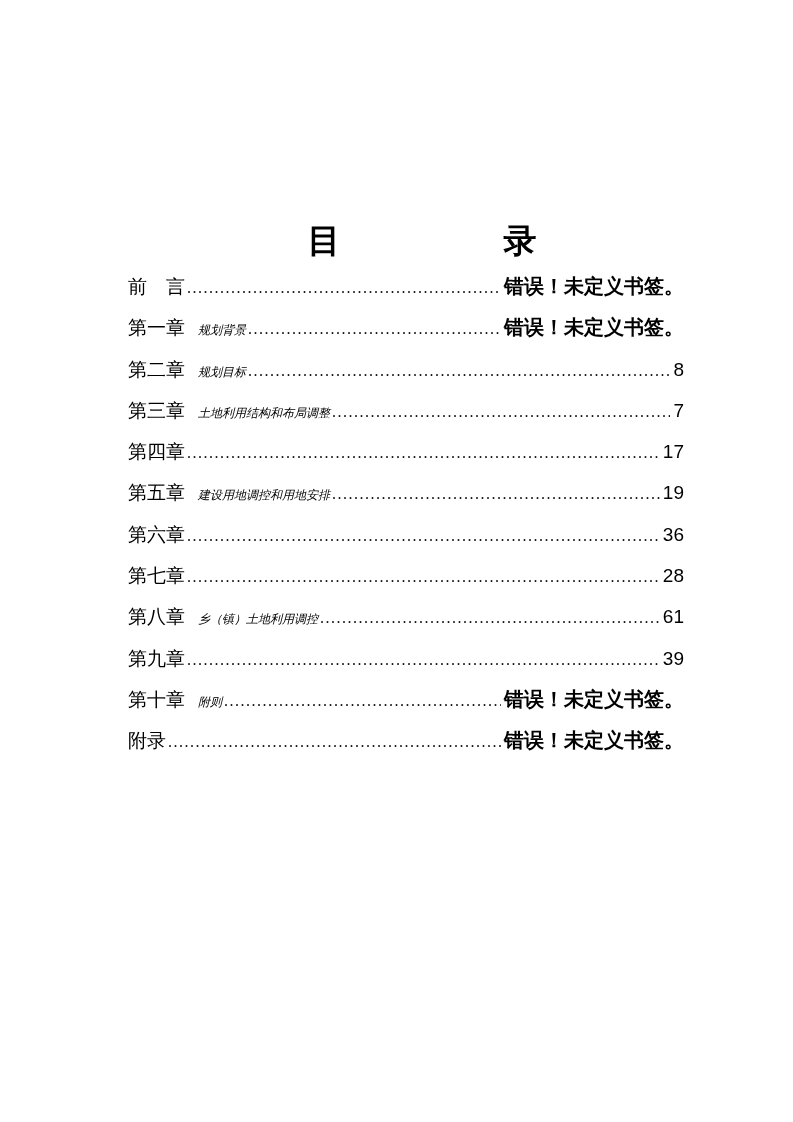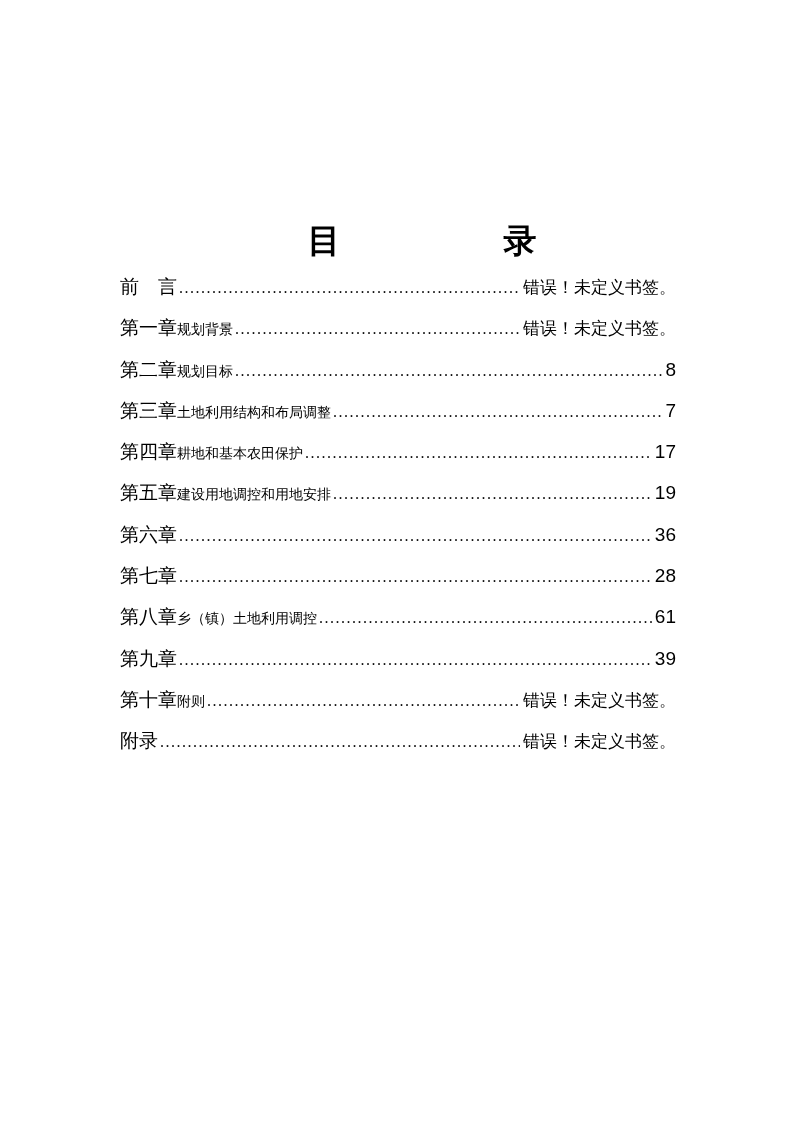--- a/index.html
+++ b/index.html
@@ -35,40 +35,42 @@
     font-family: "Liberation Serif", serif;
     font-weight: 700;
     font-size: 33px;
     line-height: 40px;
     letter-spacing: 0;
   }
   
   .toc-list {
     position: absolute;
     top: 266px;
-    left: 0;
+    left: 8px;
     width: 100%;
   }
   .toc-row {
     display: flex;
     align-items: baseline;
     height: 41.3px;
     white-space: nowrap;
   }
   .toc-row .label {
     flex: 0 0 auto;
     font-size: 19px;
     line-height: 41.3px;
     font-weight: 500;
   }
   .toc-row .section {
     flex: 0 0 auto;
-    font-size: 14px;
+    margin-left: 13px;
+    font-size: 12px;
     line-height: 41.3px;
     font-weight: 500;
+    font-style: italic;
   }
   .toc-row .section:empty {
     display: none;
     margin: 0;
   }
   .toc-row .leader {
     flex: 1 1 auto;
     min-width: 0;
     overflow: hidden;
     margin: 0 3px 0 2px;
@@ -82,22 +84,22 @@
     flex: 0 0 auto;
     text-align: right;
   }
   .toc-row .target.t-num {
     font-family: "Liberation Sans", sans-serif;
     font-size: 19px;
     font-weight: 400;
   }
   .toc-row .target.t-err {
     font-family: "Liberation Serif", serif;
-    font-size: 17px;
-    font-weight: 400;
+    font-size: 20px;
+    font-weight: 700;
   }
 </style>
 </head>
 <body>
 
 <div class="page">
   <div class="content">
 
     <div class="doc-title">
       <span>目</span>
@@ -129,21 +131,20 @@
 
       <div class="toc-row">
         <span class="label">第三章</span>
         <span class="section">土地利用结构和布局调整</span>
         <span class="leader">....................................................................................................................................................................................................................................................................</span>
         <span class="target t-num">7</span>
       </div>
 
       <div class="toc-row">
         <span class="label">第四章</span>
-        <span class="section">耕地和基本农田保护</span>
         <span class="leader">....................................................................................................................................................................................................................................................................</span>
         <span class="target t-num">17</span>
       </div>
 
       <div class="toc-row">
         <span class="label">第五章</span>
         <span class="section">建设用地调控和用地安排</span>
         <span class="leader">....................................................................................................................................................................................................................................................................</span>
         <span class="target t-num">19</span>
       </div>

